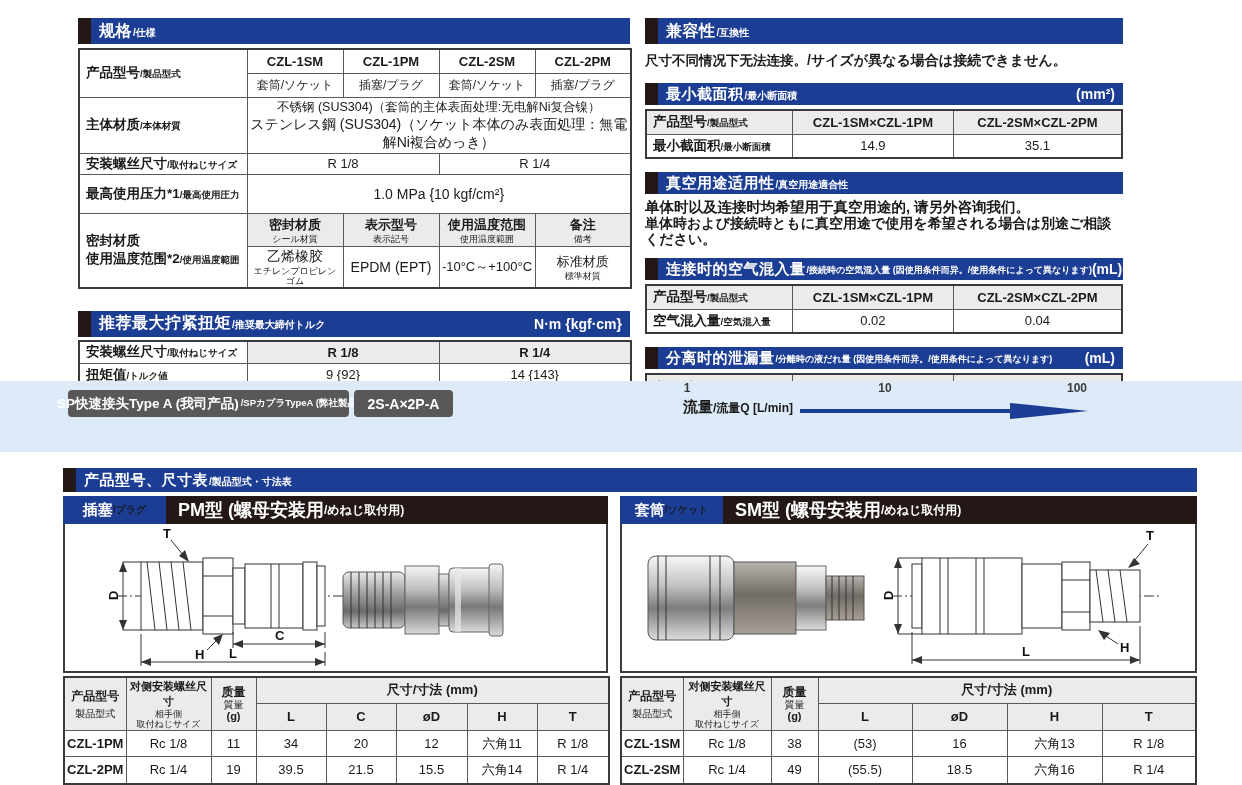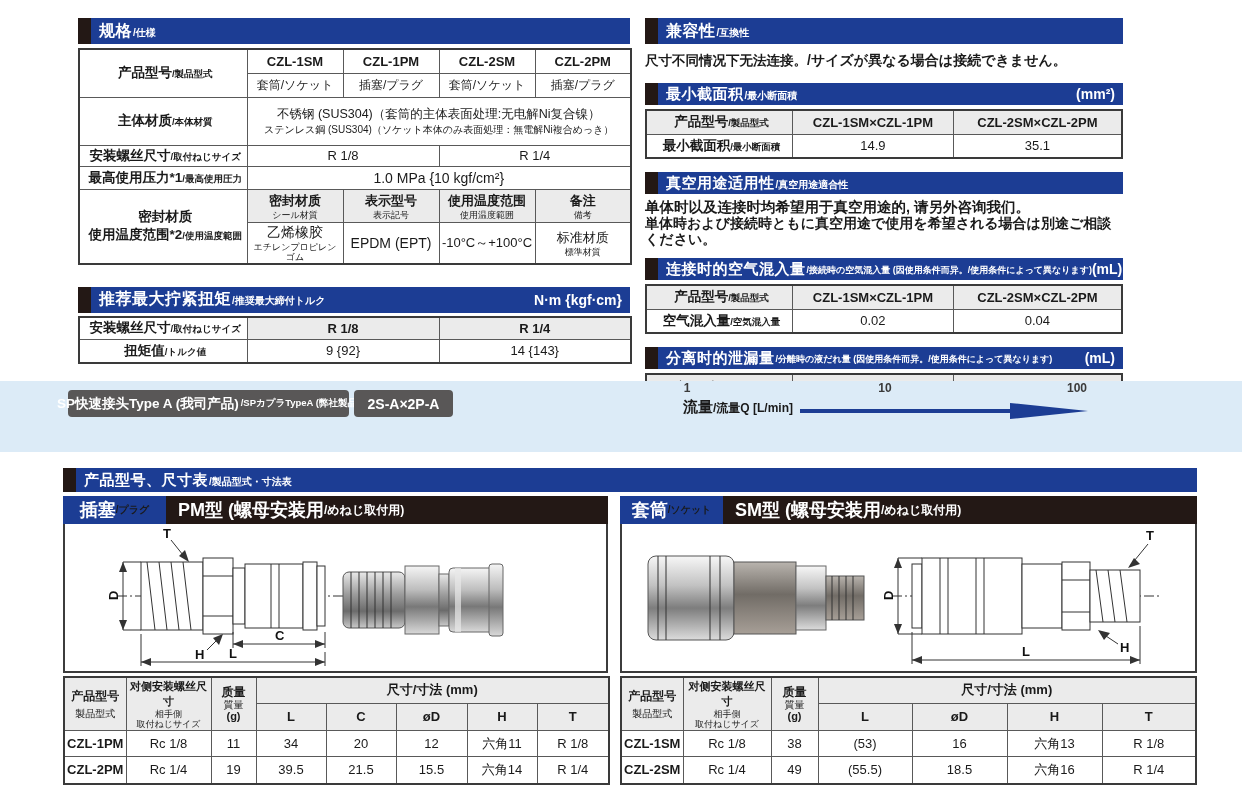--- a/index.html
+++ b/index.html
@@ -12,21 +12,21 @@
   .sec-sq { width:13px; align-self:stretch; background:#231815; flex:0 0 13px; }
   .sec-title { font-weight:bold; font-size:16px; margin-left:8px; white-space:nowrap; letter-spacing:0.5px; }
   .sec-sub { font-weight:bold; font-size:10px; white-space:nowrap; margin-left:1px; margin-top:3px; }
   .sec-unit { margin-left:auto; font-weight:bold; font-size:14px; padding-right:8px; white-space:nowrap; }
 
   
   table { border-collapse:collapse; table-layout:fixed; width:100%; background:#fff; }
   table, th, td { border:1px solid #595959; }
   table { border:2px solid #3a3a3a; }
   td { text-align:center; font-size:13px; padding:1px 2px; overflow:hidden; }
-  td.lbl { text-align:center; padding-left:6px; }
+  td.lbl { text-align:left; padding-left:6px; }
   .zh { font-weight:bold; font-size:13.5px; }
   .ja { font-size:9.5px; font-weight:bold; color:#1a1a1a; }
   .gray { background:#ebebeb; }
   .b { font-weight:bold; }
   .small { font-size:9px; display:block; line-height:10px; }
 
   
   .left-col  { position:absolute; left:78px;  top:18px; width:552px; }
   .right-col { position:absolute; left:645px; top:18px; width:478px; }
 
@@ -46,21 +46,21 @@
   .flowlab .t1 { font-size:15px; font-weight:bold; }
   .flowlab .t2 { font-size:12px; font-weight:bold; }
 
   
   .bottom { position:absolute; left:63px; top:468px; width:1134px; z-index:1; }
   .panels { display:flex; gap:12px; margin-top:4px; }
   .panel-pm { width:545px; }
   .panel-sm { width:638px; }
   .panel-head { position:relative; background:#231815; height:28px; display:flex; align-items:center; color:#fff; }
   .panel-tag { background:#1c3d94; align-self:stretch; width:103px; display:flex; align-items:center; justify-content:center; white-space:nowrap; }
-  .panel-tag .zh { font-size:18px; }
+  .panel-tag .zh { font-size:15px; }
   .panel-tag .ja { font-size:10px; }
   .panel-title-zh { font-weight:bold; font-size:18px; margin-left:12px; white-space:nowrap; }
   .panel-title-ja { font-weight:bold; font-size:12px; white-space:nowrap; }
   .diagram { height:149px; border:2px solid #3c3c3c; border-top:none; background:#fff; position:relative; overflow:hidden; }
   .dim-tbl { margin-top:3px; }
   .dim-tbl td { height:24px; }
   .dim-tbl .hcell { font-weight:bold; }
   line, path.ln, polyline { stroke:#333; fill:none; }
   .dimtext { font:bold 13px "Liberation Sans", sans-serif; fill:#111; }
 </style>
@@ -100,31 +100,31 @@
         <td style="font-size:12px">插塞/プラグ</td>
         <td style="font-size:12px">套筒/ソケット</td>
         <td style="font-size:12px">插塞/プラグ</td>
       </tr>
       <tr style="height:48px">
         <td class="lbl">
           <span class="zh">主体材质</span><span class="ja">/本体材質</span>
         </td>
         <td colspan="4">
           <span style="font-size:12.5px; display:block;">不锈钢 (SUS304)（套筒的主体表面处理:无电解Ni复合镍）</span>
-          <span style="font-size:10px; display:block;">ステンレス鋼 (SUS304)（ソケット本体のみ表面処理：無電解Ni複合めっき）</span>
+          <span style="font-size:14px; display:block;">ステンレス鋼 (SUS304)（ソケット本体のみ表面処理：無電解Ni複合めっき）</span>
         </td>
       </tr>
       <tr style="height:21px">
         <td class="lbl">
           <span class="zh">安装螺丝尺寸</span><span class="ja">/取付ねじサイズ</span>
         </td>
         <td colspan="2">R 1/8</td>
         <td colspan="2">R 1/4</td>
       </tr>
-      <tr style="height:23px">
+      <tr style="height:39px">
         <td class="lbl">
           <span class="zh">最高使用压力*1</span><span class="ja">/最高使用圧力</span>
         </td>
         <td colspan="4" style="font-size:14px">1.0 MPa {10 kgf/cm²}</td>
       </tr>
       <tr style="height:33px">
         <td class="lbl" rowspan="2">
           <span class="zh" style="display:block">密封材质</span>
           <span><span class="zh">使用温度范围*2</span><span class="ja">/使用温度範囲</span></span>
         </td>

